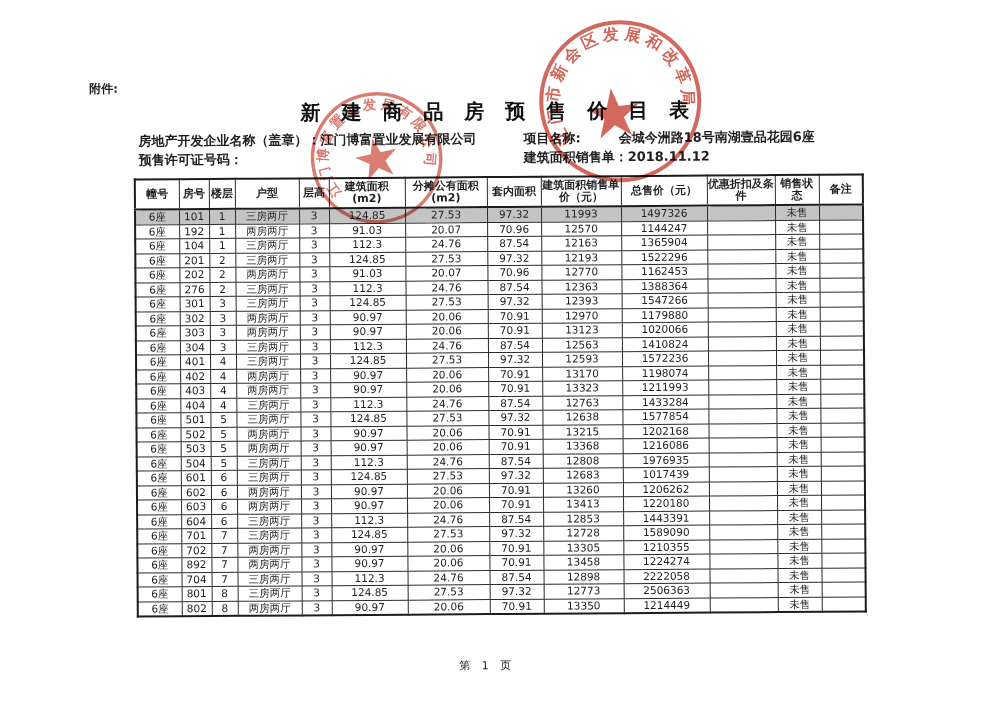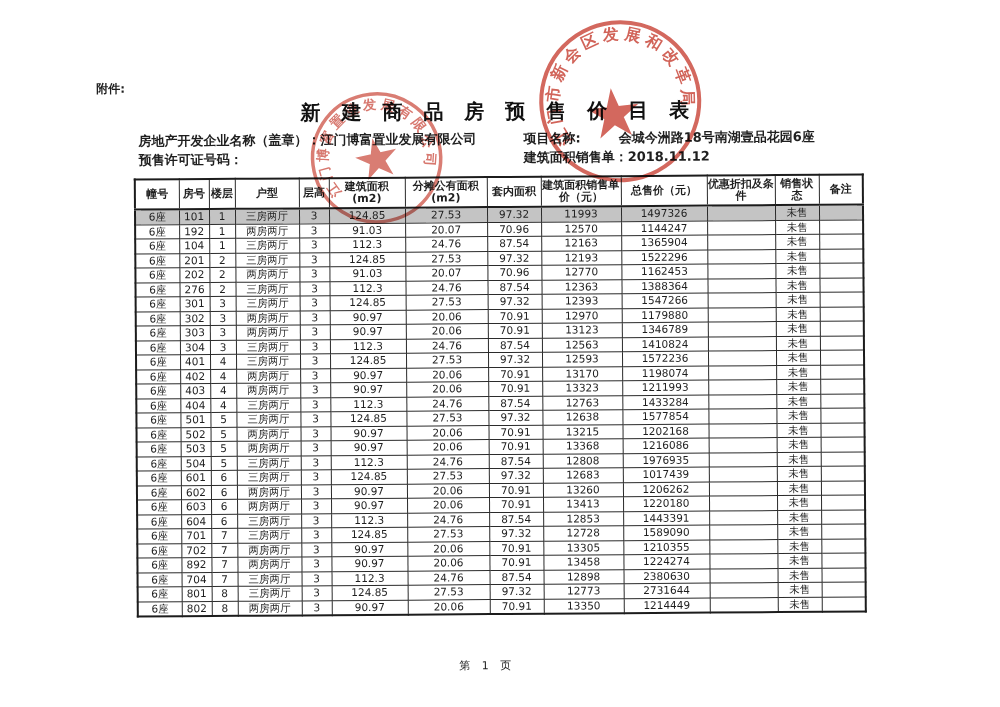--- a/index.html
+++ b/index.html
@@ -6,21 +6,21 @@
   body{
     width:1000px;height:707px;background:#ffffff;overflow:hidden;
     font-family:"DejaVu Sans","Liberation Sans",sans-serif;color:#1f1f1f;
     position:relative;
   }
   .sheet{
     position:absolute;left:0;top:0;width:1000px;height:707px;
     transform:rotate(-0.4deg);transform-origin:50% 50%;
   }
   .attachment{
-    position:absolute;left:98px;top:78px;font-size:12px;font-weight:600;text-align:right;
+    position:absolute;left:91px;top:78px;font-size:12px;font-weight:600;text-align:right;
   }
   .doc-title{
     position:absolute;left:135px;top:98px;width:730px;text-align:center;
     font-size:20px;font-weight:bold;letter-spacing:7px;color:#111;
   }
   .info-left{position:absolute;left:140px;top:129px;font-size:13px;font-weight:600;line-height:19px;}
   .info-right{position:absolute;left:525px;top:129px;font-size:13px;font-weight:600;line-height:19px;}
   .label-gap{display:inline-block;width:38px;}
   table.price{
     position:absolute;left:135px;top:176px;border-collapse:collapse;table-layout:fixed;
@@ -227,21 +227,21 @@
         <tr>
           <td>6座</td>
           <td>303</td>
           <td>3</td>
           <td>两房两厅</td>
           <td>3</td>
           <td>90.97</td>
           <td>20.06</td>
           <td>70.91</td>
           <td>13123</td>
-          <td>1346789</td>
+          <td>1020066</td>
           <td></td>
           <td>未售</td>
           <td></td>
         </tr>
         <tr>
           <td>6座</td>
           <td>304</td>
           <td>3</td>
           <td>三房两厅</td>
           <td>3</td>
@@ -482,36 +482,36 @@
         <tr>
           <td>6座</td>
           <td>704</td>
           <td>7</td>
           <td>三房两厅</td>
           <td>3</td>
           <td>112.3</td>
           <td>24.76</td>
           <td>87.54</td>
           <td>12898</td>
-          <td>2380630</td>
+          <td>2222058</td>
           <td></td>
           <td>未售</td>
           <td></td>
         </tr>
         <tr>
           <td>6座</td>
           <td>801</td>
           <td>8</td>
           <td>三房两厅</td>
           <td>3</td>
           <td>124.85</td>
           <td>27.53</td>
           <td>97.32</td>
           <td>12773</td>
-          <td>2731644</td>
+          <td>2506363</td>
           <td></td>
           <td>未售</td>
           <td></td>
         </tr>
         <tr>
           <td>6座</td>
           <td>802</td>
           <td>8</td>
           <td>两房两厅</td>
           <td>3</td>

